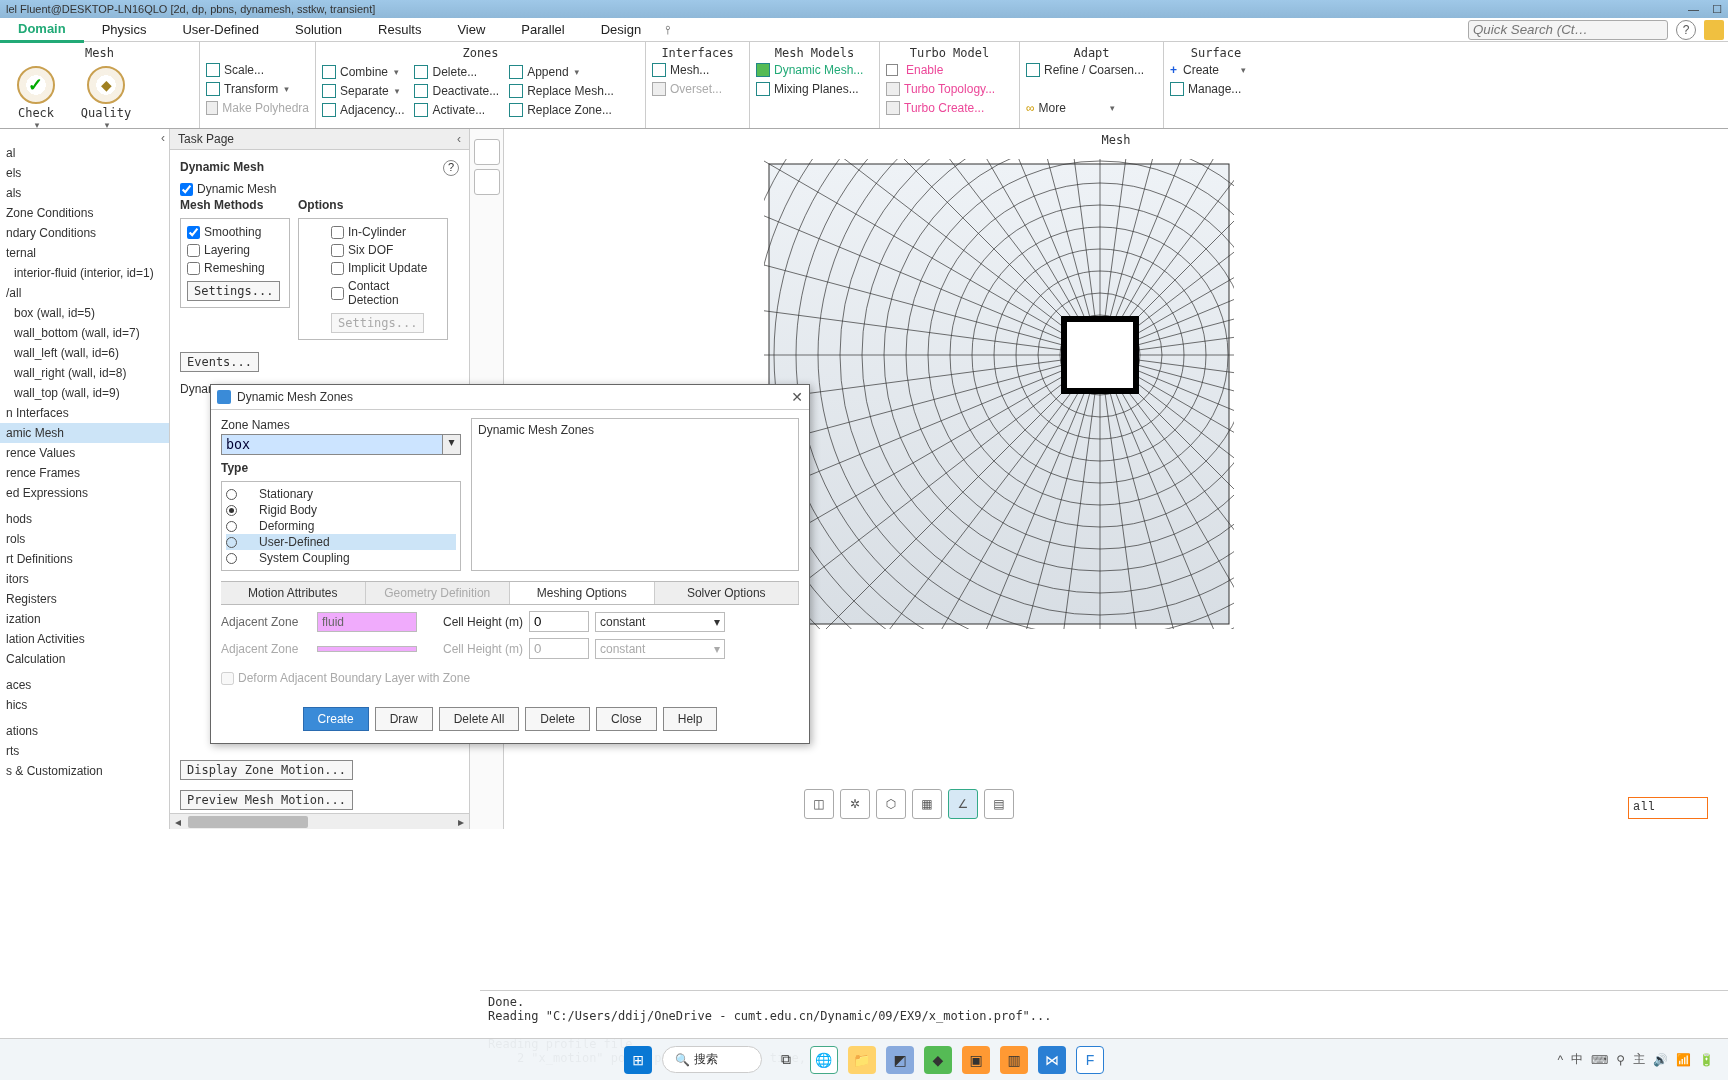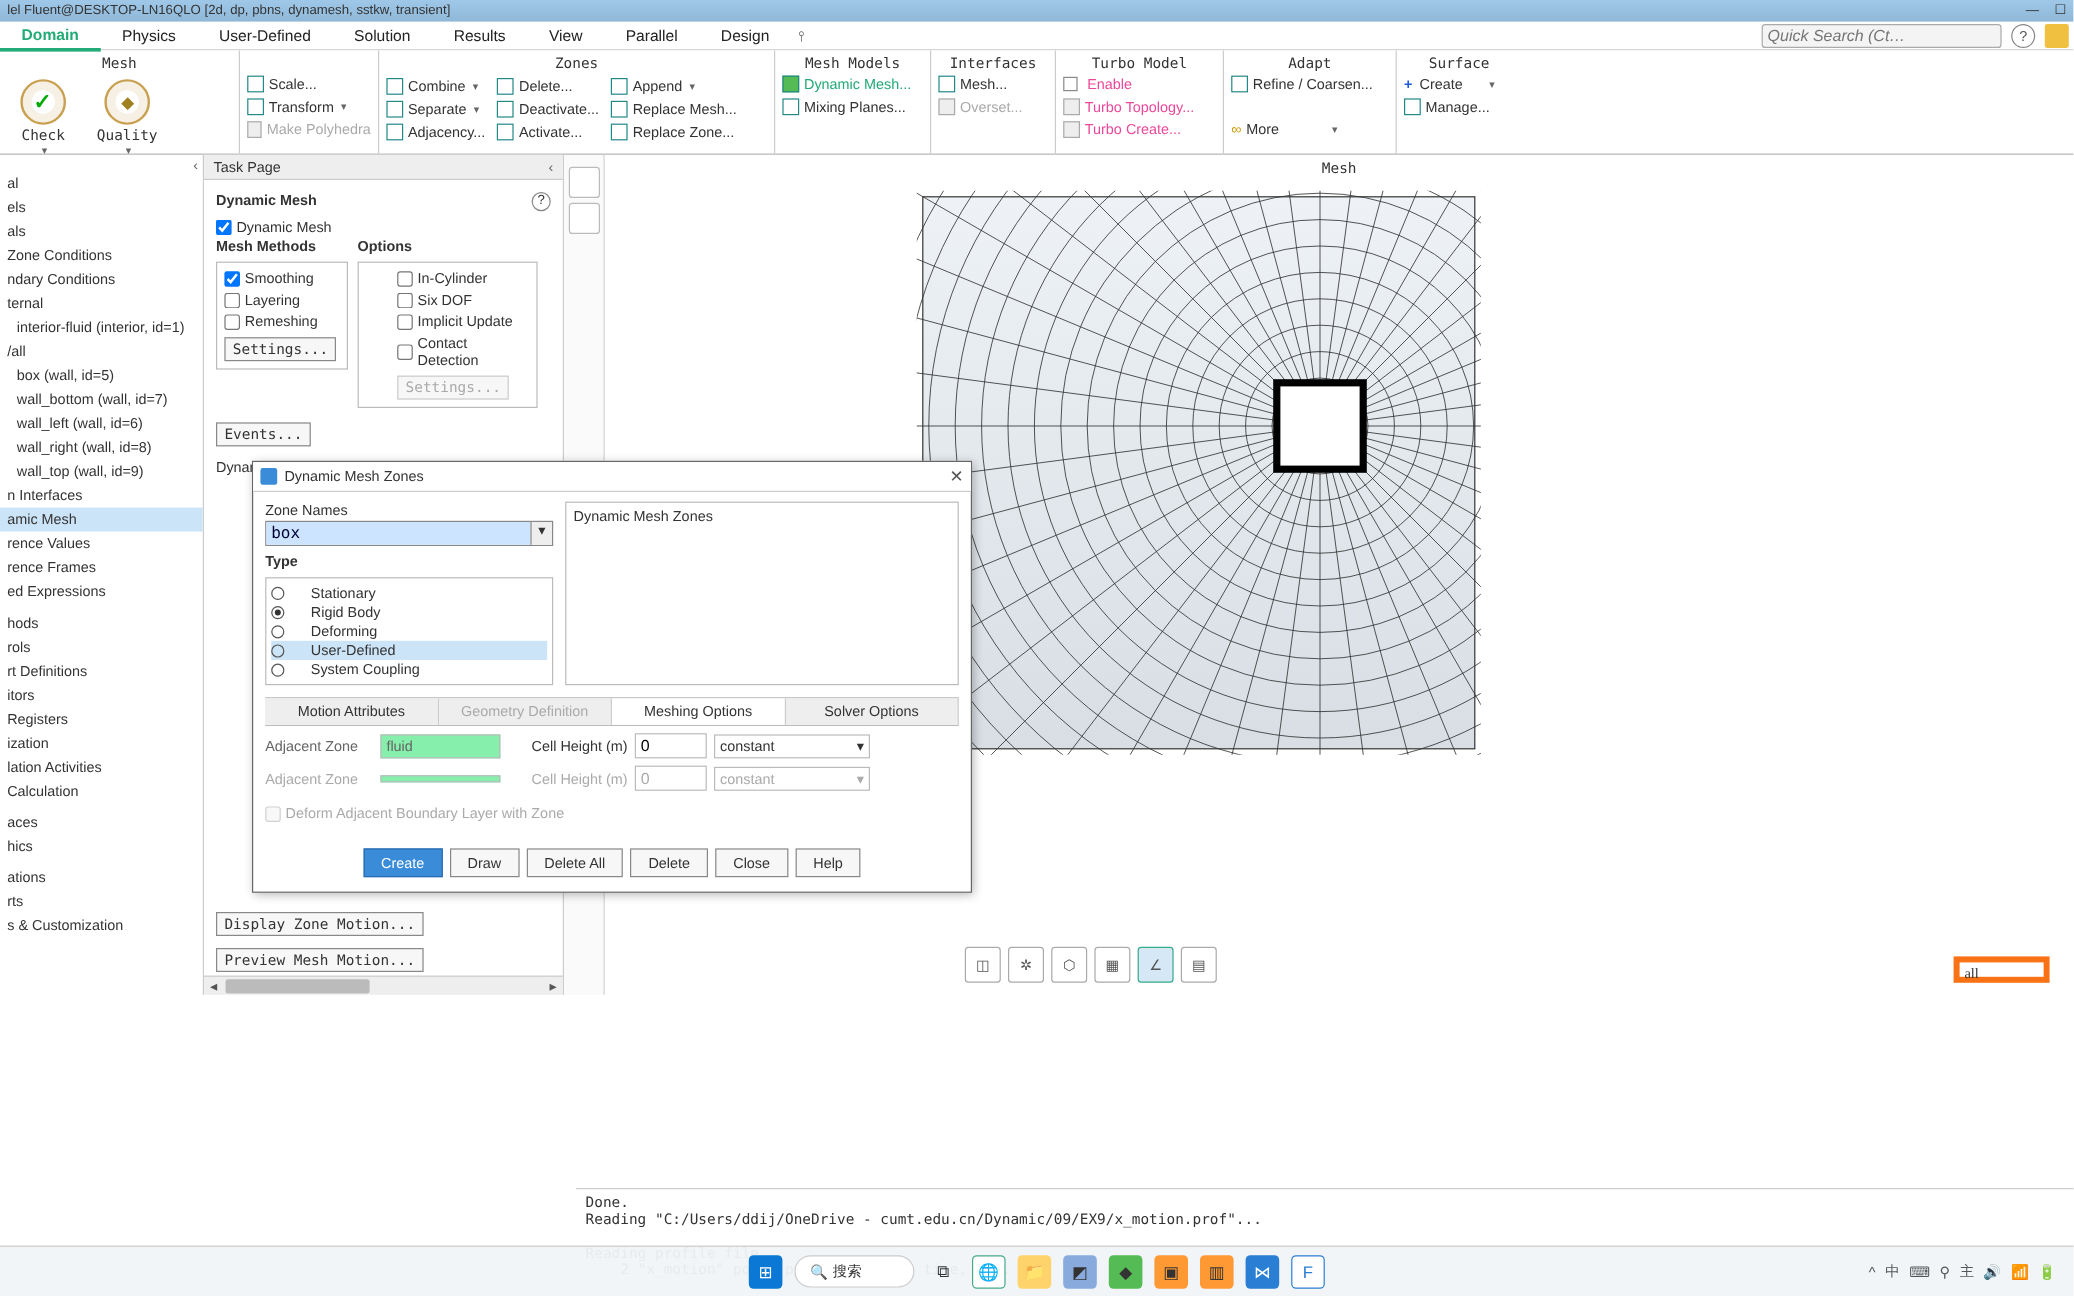--- a/index.html
+++ b/index.html
@@ -65,21 +65,21 @@
 
 .iconcol { width:34px; border-right:1px solid #ccc; background:#fafafa; padding-top:6px;}
 .iconcol .ic { width:26px;height:26px;border:1px solid #bbb;margin:4px auto;background:#fff;border-radius:3px;}
 
 .meshview { flex:1; position:relative; background:#fff; }
 .meshview .mvtitle { position:absolute; left:50%; transform:translateX(-50%); top:4px; font-family:monospace; font-size:12px;}
 .meshview svg { position:absolute; left:260px; top:30px; }
 .meshtoolbar { position:absolute; bottom:10px; left:300px; display:flex; gap:6px;}
 .meshtoolbar .mtb { width:30px;height:30px;border:1px solid #aaa;background:#fff;border-radius:3px;text-align:center;line-height:28px;color:#555;}
 .meshtoolbar .mtb.sel{background:#d6e8f5;border-color:#3a8;}
-.allbox { position:absolute; bottom:10px; right:20px; border:5px solid #f97316; width:80px; height:22px; padding:2px 4px; font-family:Liberation Serif, serif;margin-top:13px;}
+.allbox { position:absolute; bottom:10px; right:20px; border:1px solid #f97316; width:80px; height:22px; padding:2px 4px; font-family:Liberation Mono, monospace;margin-top:13px;}
 
 .dialog { position:absolute; left:210px; top:384px; width:600px; background:#fff; border:1px solid #666; box-shadow:2px 2px 8px rgba(0,0,0,.3); font-family:monospace; font-size:12px;}
 .dialog .dtitle { background:#fff; border-bottom:1px solid #ccc; padding:4px 6px; display:flex; align-items:center;}
 .dialog .dtitle .dicon{width:14px;height:14px;background:#3a8bd8;border-radius:2px;margin-right:6px;}
 .dialog .dclose{margin-left:auto;color:#555;font-size:14px;cursor:pointer;}
 .dbody { padding:8px 10px 10px 10px;}
 .dbody .twocol { display:flex; gap:10px;}
 .dbody .lcol { width:240px;}
 .dbody .rcol { flex:1; border:1px solid #bbb; min-height:130px;}
 .dbody label.sec{font-weight:normal;display:block;margin-bottom:2px;}
@@ -91,21 +91,21 @@
 .radio.sel{background:#cce4f7;}
 .radio .rdot{width:11px;height:11px;border:1px solid #555;border-radius:50%;position:relative;}
 .radio .rdot.on::after{content:"";position:absolute;left:2px;top:2px;width:5px;height:5px;background:#333;border-radius:50%;}
 .tabs{display:flex;border-top:1px solid #bbb;border-bottom:1px solid #bbb;margin-top:10px;}
 .tabs .tab{flex:1;text-align:center;padding:4px 0;background:#eee;border-right:1px solid #ccc;}
 .tabs .tab.dis{color:#aaa;}
 .tabs .tab.active{background:#fff;font-weight:normal;}
 .frow{display:flex;align-items:center;gap:6px;margin-top:6px;}
 .frow .flbl{width:90px;color:#666;}
 .frow .finp{border:1px solid #bbb;padding:2px 4px;width:100px;background:#fff;}
-.frow .finp.ro{background:#86efac;color:#666;}
+.frow .finp.ro{background:#f0abfc;color:#666;}
 .frow .fdrop{border:1px solid #bbb;padding:2px 4px;width:130px;display:flex;justify-content:space-between;}
 .frow .fdrop.dis{color:#aaa;}
 .frow .lbl2{width:100px;text-align:right;}
 .dfoot{display:flex;justify-content:center;gap:6px;padding:10px 0 12px 0;}
 .dbtn{border:1px solid #888;padding:4px 14px;background:#f7f7f7;}
 .dbtn.primary{background:#3a8bd8;color:#fff;border-color:#2a6bb0;}
 
 .console { position:absolute; left:480px; right:0; bottom:0; height:90px; border-top:1px solid #ccc; padding:4px 8px; font-family:monospace; font-size:12px; white-space:pre; overflow:hidden; background:#fff; color:#333;}
 
 .taskbar { position:absolute; left:0; right:0; bottom:0; height:42px; background:rgba(240,244,248,.95); border-top:1px solid #ccc; display:flex; align-items:center; justify-content:center; gap:10px;}
@@ -220,43 +220,43 @@
             <span class="ri"></span>
             <span>Replace Mesh...</span>
           </div>
         <div class="ritem">
             <span class="ri"></span>
             <span>Replace Zone...</span>
           </div>
       </div>
     </div>
   </div>
+  <div class="rgroup" style="width:104px">
+    <div class="ghdr">Interfaces</div>
+    <div class="rlist">
+      <div class="ritem">
+          <span class="ri"></span>
+          <span>Mesh...</span>
+        </div>
+      <div class="ritem" style="color:#aaa">
+          <span class="ri gry"></span>
+          <span>Overset...</span>
+        </div>
+    </div>
+  </div>
   <div class="rgroup" style="width:130px">
     <div class="ghdr">Mesh Models</div>
     <div class="rlist">
       <div class="ritem" style="color:#2a7">
           <span class="ri grn"></span>
           <span>Dynamic Mesh...</span>
         </div>
       <div class="ritem">
           <span class="ri"></span>
           <span>Mixing Planes...</span>
-        </div>
-    </div>
-  </div>
-  <div class="rgroup" style="width:104px">
-    <div class="ghdr">Interfaces</div>
-    <div class="rlist">
-      <div class="ritem">
-          <span class="ri"></span>
-          <span>Mesh...</span>
-        </div>
-      <div class="ritem" style="color:#aaa">
-          <span class="ri gry"></span>
-          <span>Overset...</span>
         </div>
     </div>
   </div>
   <div class="rgroup" style="width:140px">
     <div class="ghdr">Turbo Model</div>
     <div class="rlist disabled">
       <div class="ritem">
           <span class="chk"></span>
           <span>Enable</span>
         </div>

